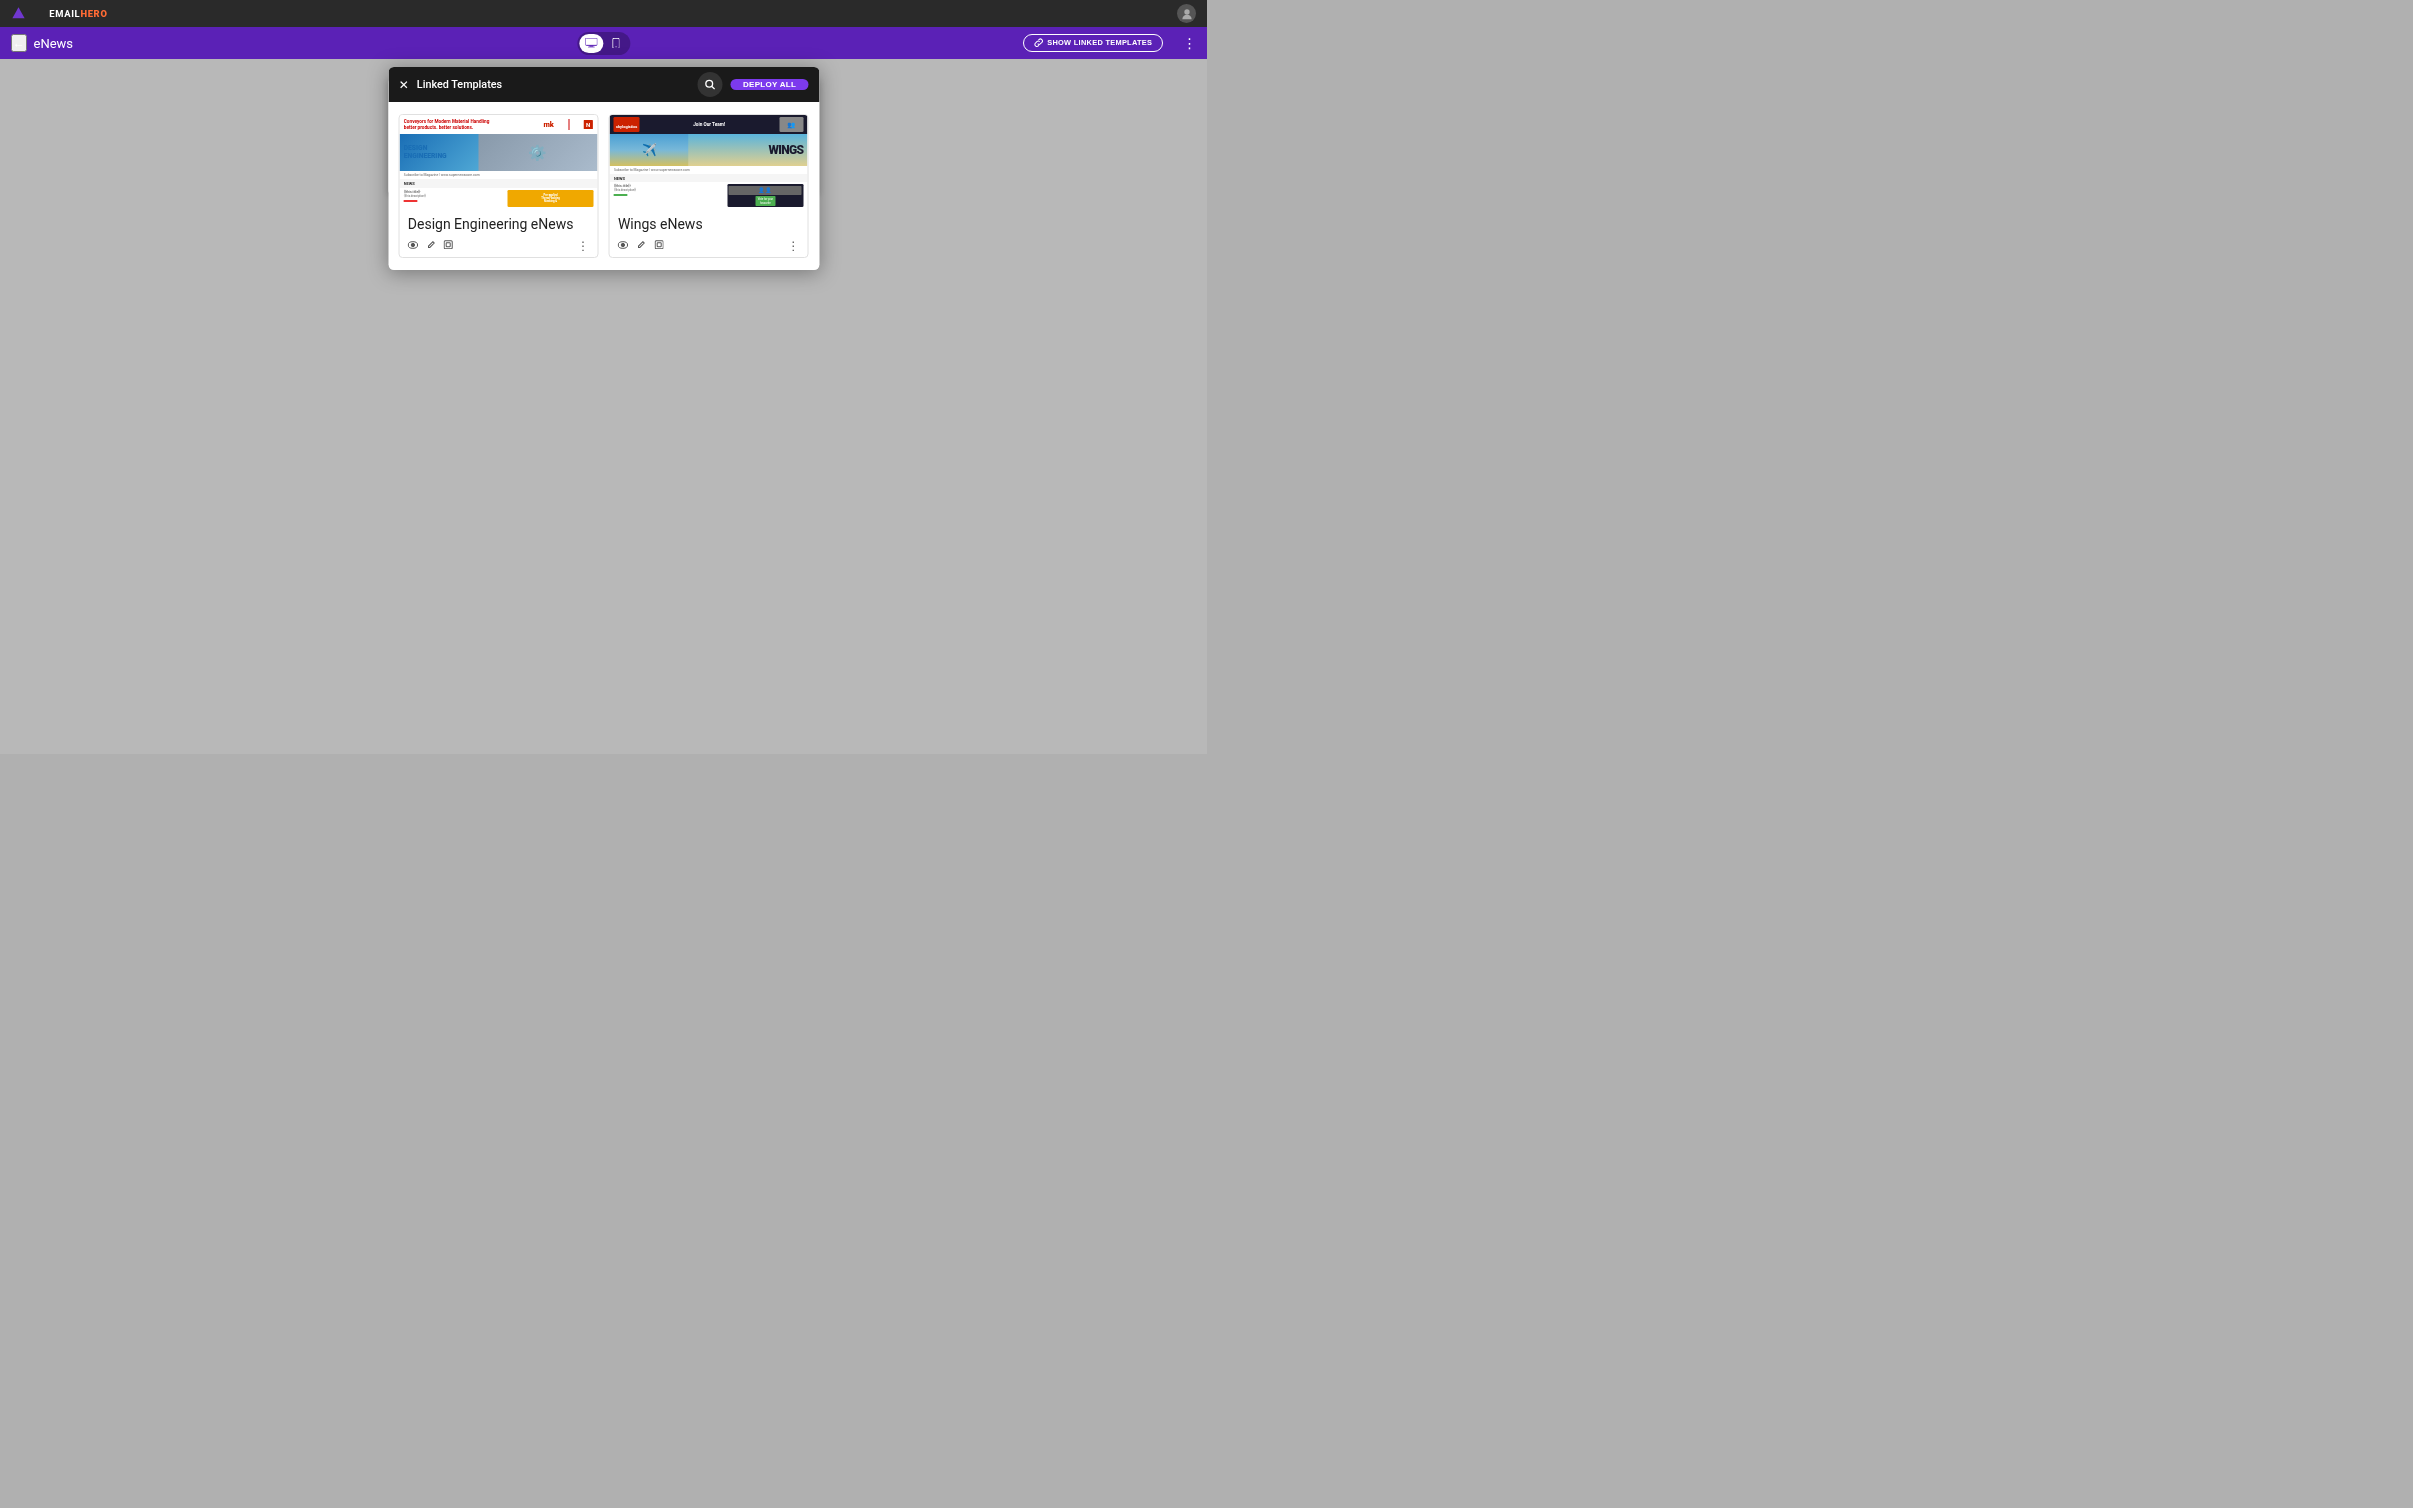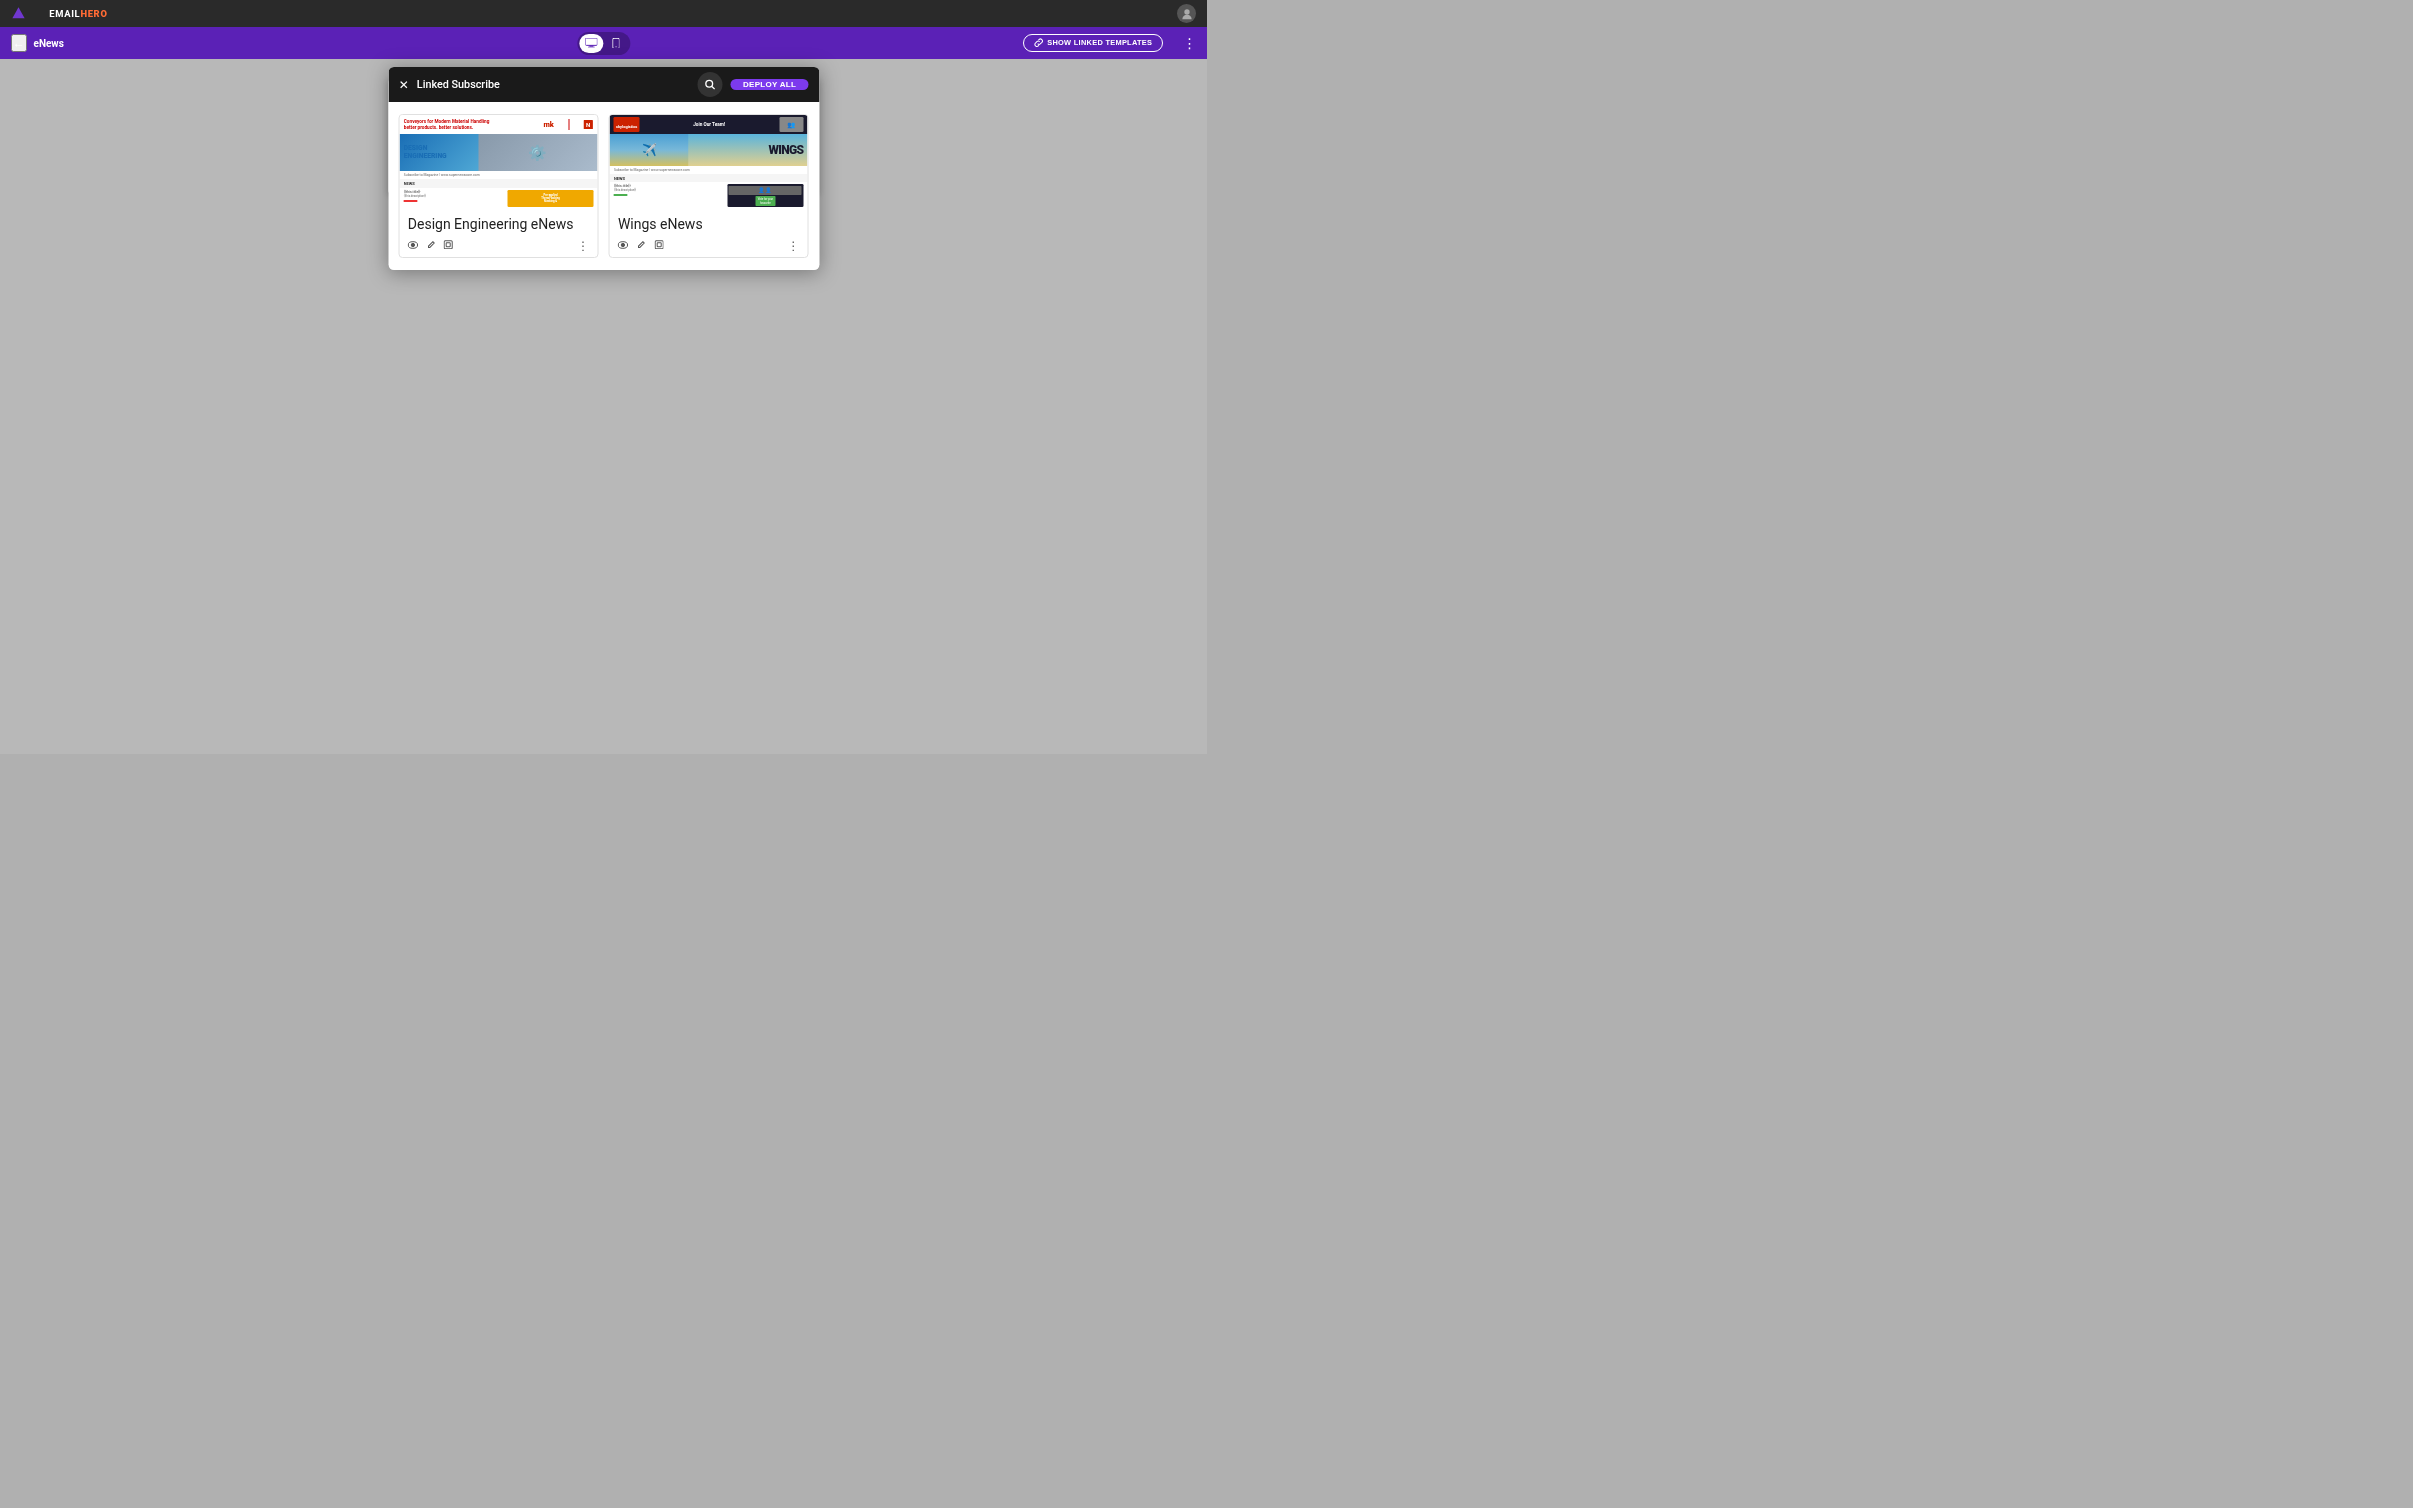--- a/index.html
+++ b/index.html
@@ -56,22 +56,22 @@
       z-index: 10;
     }
     .subheader-back {
       color: #fff;
       font-size: 12px;
       cursor: pointer;
       margin-right: 6.7px;
     }
     .subheader-title {
       color: #fff;
-      font-size: 10px;
-      font-weight: 700;
+      font-size: 13px;
+      font-weight: 400;
     }
     .subheader-center {
       position: absolute;
       left: 50%;
       transform: translateX(-50%);
       display: flex;
       align-items: center;
       background: rgba(0,0,0,0.25);
       border-radius: 13.5px;
       padding: 2px;
@@ -503,21 +503,21 @@
     <div class="email-frame-inner">
       <div class="wide-ad-box">
         <span>Wide AD 1</span>
       </div>
     </div>
 
     <div class="modal-overlay">
 
       <div class="modal-header">
         <button class="modal-close-btn">✕</button>
-        <span class="modal-title">Linked Subscribe</span>
+        <span class="modal-title">Linked Templates</span>
         <button class="modal-search-btn">
           <svg width="10.8" height="10.8" viewBox="0 0 16 16" fill="none" stroke="white" stroke-width="2">
             <circle cx="7" cy="7" r="5"></circle>
             <line x1="11" y1="11" x2="15" y2="15"></line>
           </svg>
         </button>
         <button class="deploy-all-btn">DEPLOY ALL</button>
       </div>
 
       <div class="modal-body">

